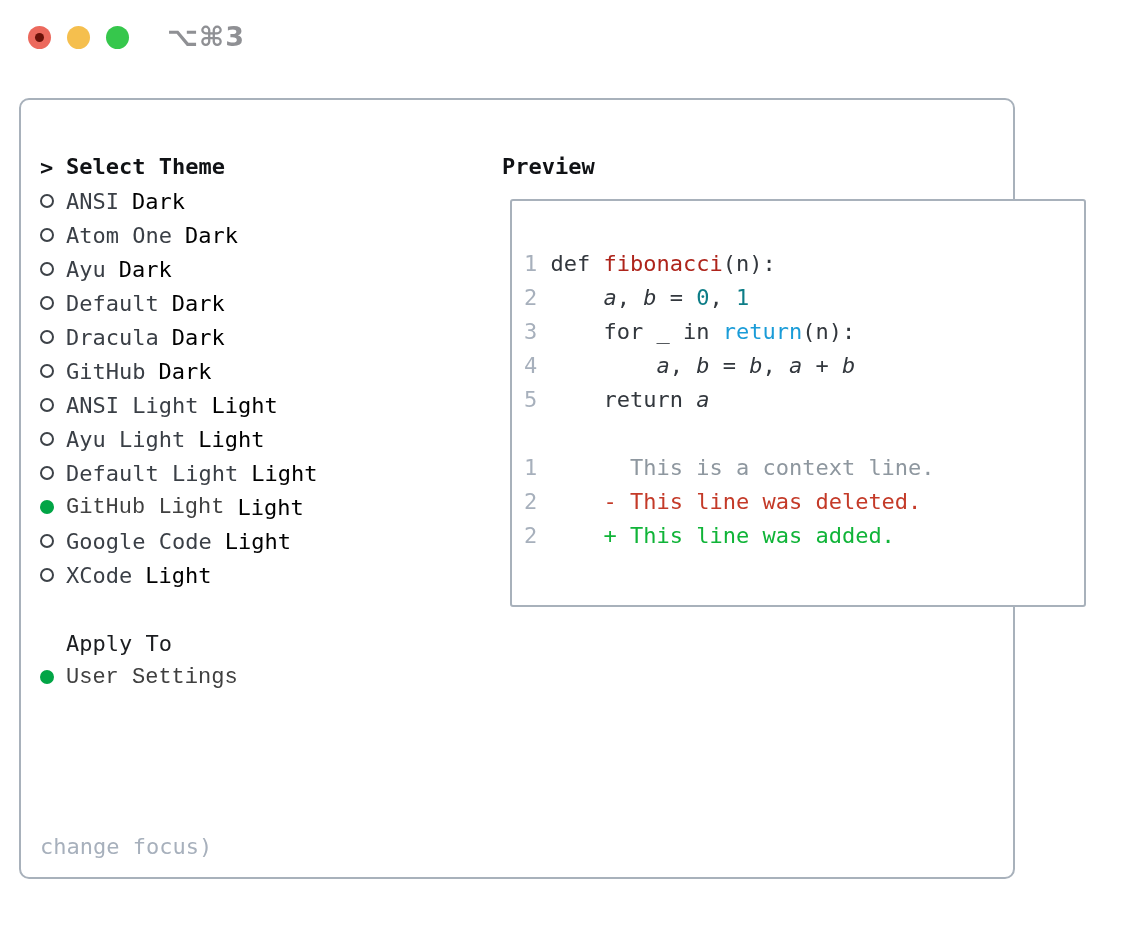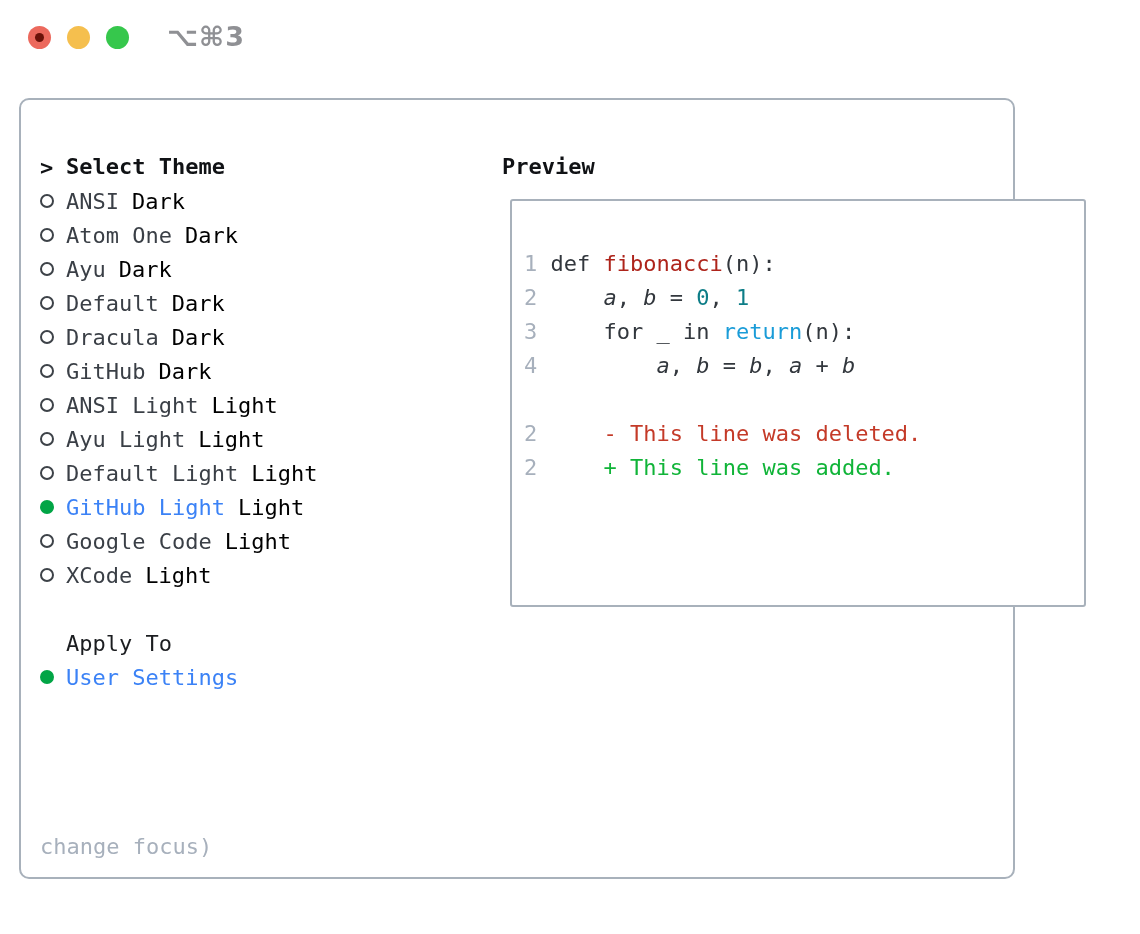--- a/index.html
+++ b/index.html
@@ -36,21 +36,21 @@
     border: 2px solid #a8b1bb; border-radius: 10px; background: #ffffff;
   }
 
   .row { display: flex; align-items: center; height: 34px; white-space: pre; }
   .marker { width: 26px; flex: none; display: flex; align-items: center; }
   .arrow-glyph { font-size: 22px; font-weight: bold; color: #101215; }
   .radio {
     width: 14px; height: 14px; border: 2px solid #3d4248; border-radius: 50%;
   }
   .row.selected .radio { background: #02a546; border-color: #02a546; }
-  .row.selected .opt-name { color: #3b82f6; }
+  .row.selected .opt-name { color: #404040; font-family: Liberation Mono, monospace; }
 
   .mono22 { font-size: 22px; line-height: 34px; white-space: pre; }
   .bold { font-weight: bold; color: #101215; }
   .opt-name { color: #3a3f46; font-size: 22px; }
   .opt-variant { color: #000000; font-size: 22px; margin-left: 13px; }
   .plain-label { color: #1b1d20; font-size: 22px; }
 
   .theme-list { position: absolute; left: 19px; top: 50px; }
   .apply-to  { position: absolute; left: 19px; top: 526px; }
   .hint {
@@ -178,19 +178,21 @@
 
     <div class="preview-label">
       <span class="mono22 bold">Preview</span>
     </div>
 
     <div class="preview-box">
       <div class="cline"><span class="ln">1</span><span class="tok-plain"> def </span><span class="tok-func">fibonacci</span><span class="tok-plain">(n):</span></div>
       <div class="cline"><span class="ln">2</span><span class="tok-plain">     </span><span class="tok-var">a</span><span class="tok-plain">, </span><span class="tok-var">b</span><span class="tok-plain"> = </span><span class="tok-num">0</span><span class="tok-plain">, </span><span class="tok-num">1</span></div>
       <div class="cline"><span class="ln">3</span><span class="tok-plain">     for _ in </span><span class="tok-builtin">return</span><span class="tok-plain">(n):</span></div>
       <div class="cline"><span class="ln">4</span><span class="tok-plain">         </span><span class="tok-var">a</span><span class="tok-plain">, </span><span class="tok-var">b</span><span class="tok-plain"> = </span><span class="tok-var">b</span><span class="tok-plain">, </span><span class="tok-var">a</span><span class="tok-plain"> + </span><span class="tok-var">b</span></div>
+      <div class="cline"><span class="ln">5</span><span class="tok-plain">     return </span><span class="tok-var">a</span></div>
       <div class="cline"></div>
+      <div class="cline"><span class="ln">1</span><span class="tok-context">       This is a context line.</span></div>
       <div class="cline"><span class="ln">2</span><span class="tok-deleted">     - This line was deleted.</span></div>
       <div class="cline"><span class="ln">2</span><span class="tok-added">     + This line was added.</span></div>
     </div>
 
   </div>
 </div>
 
 </body></html>

